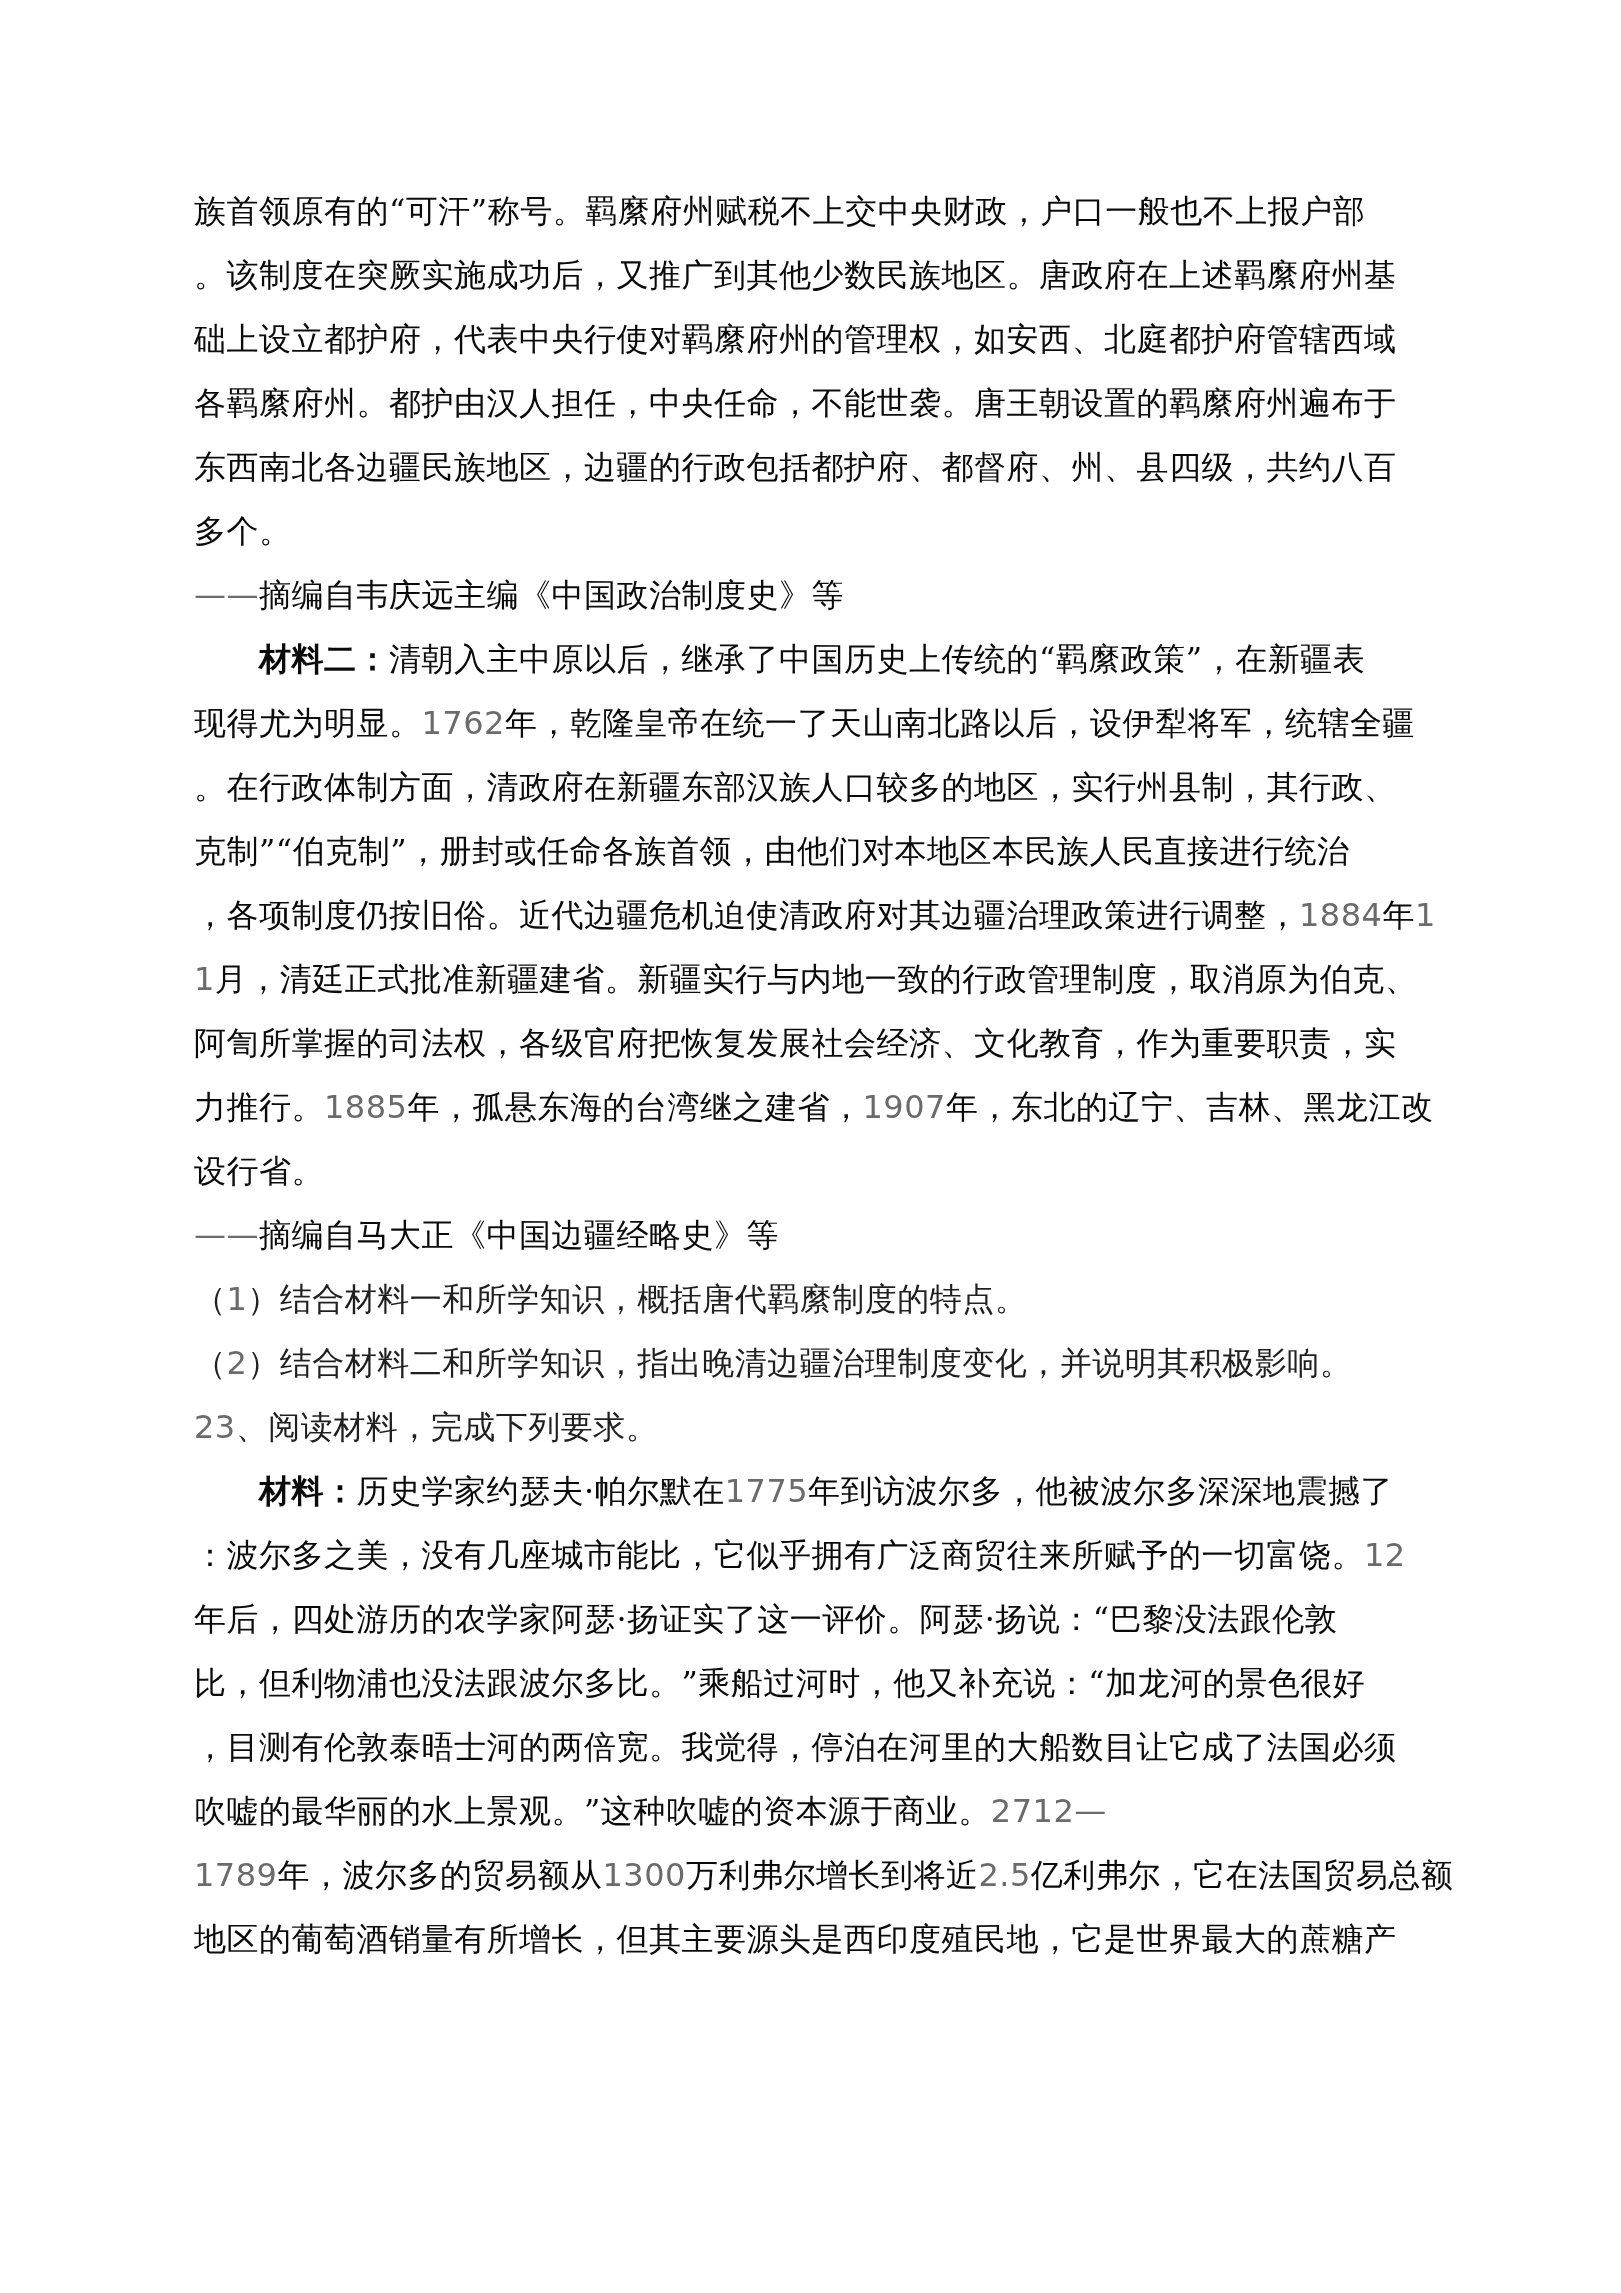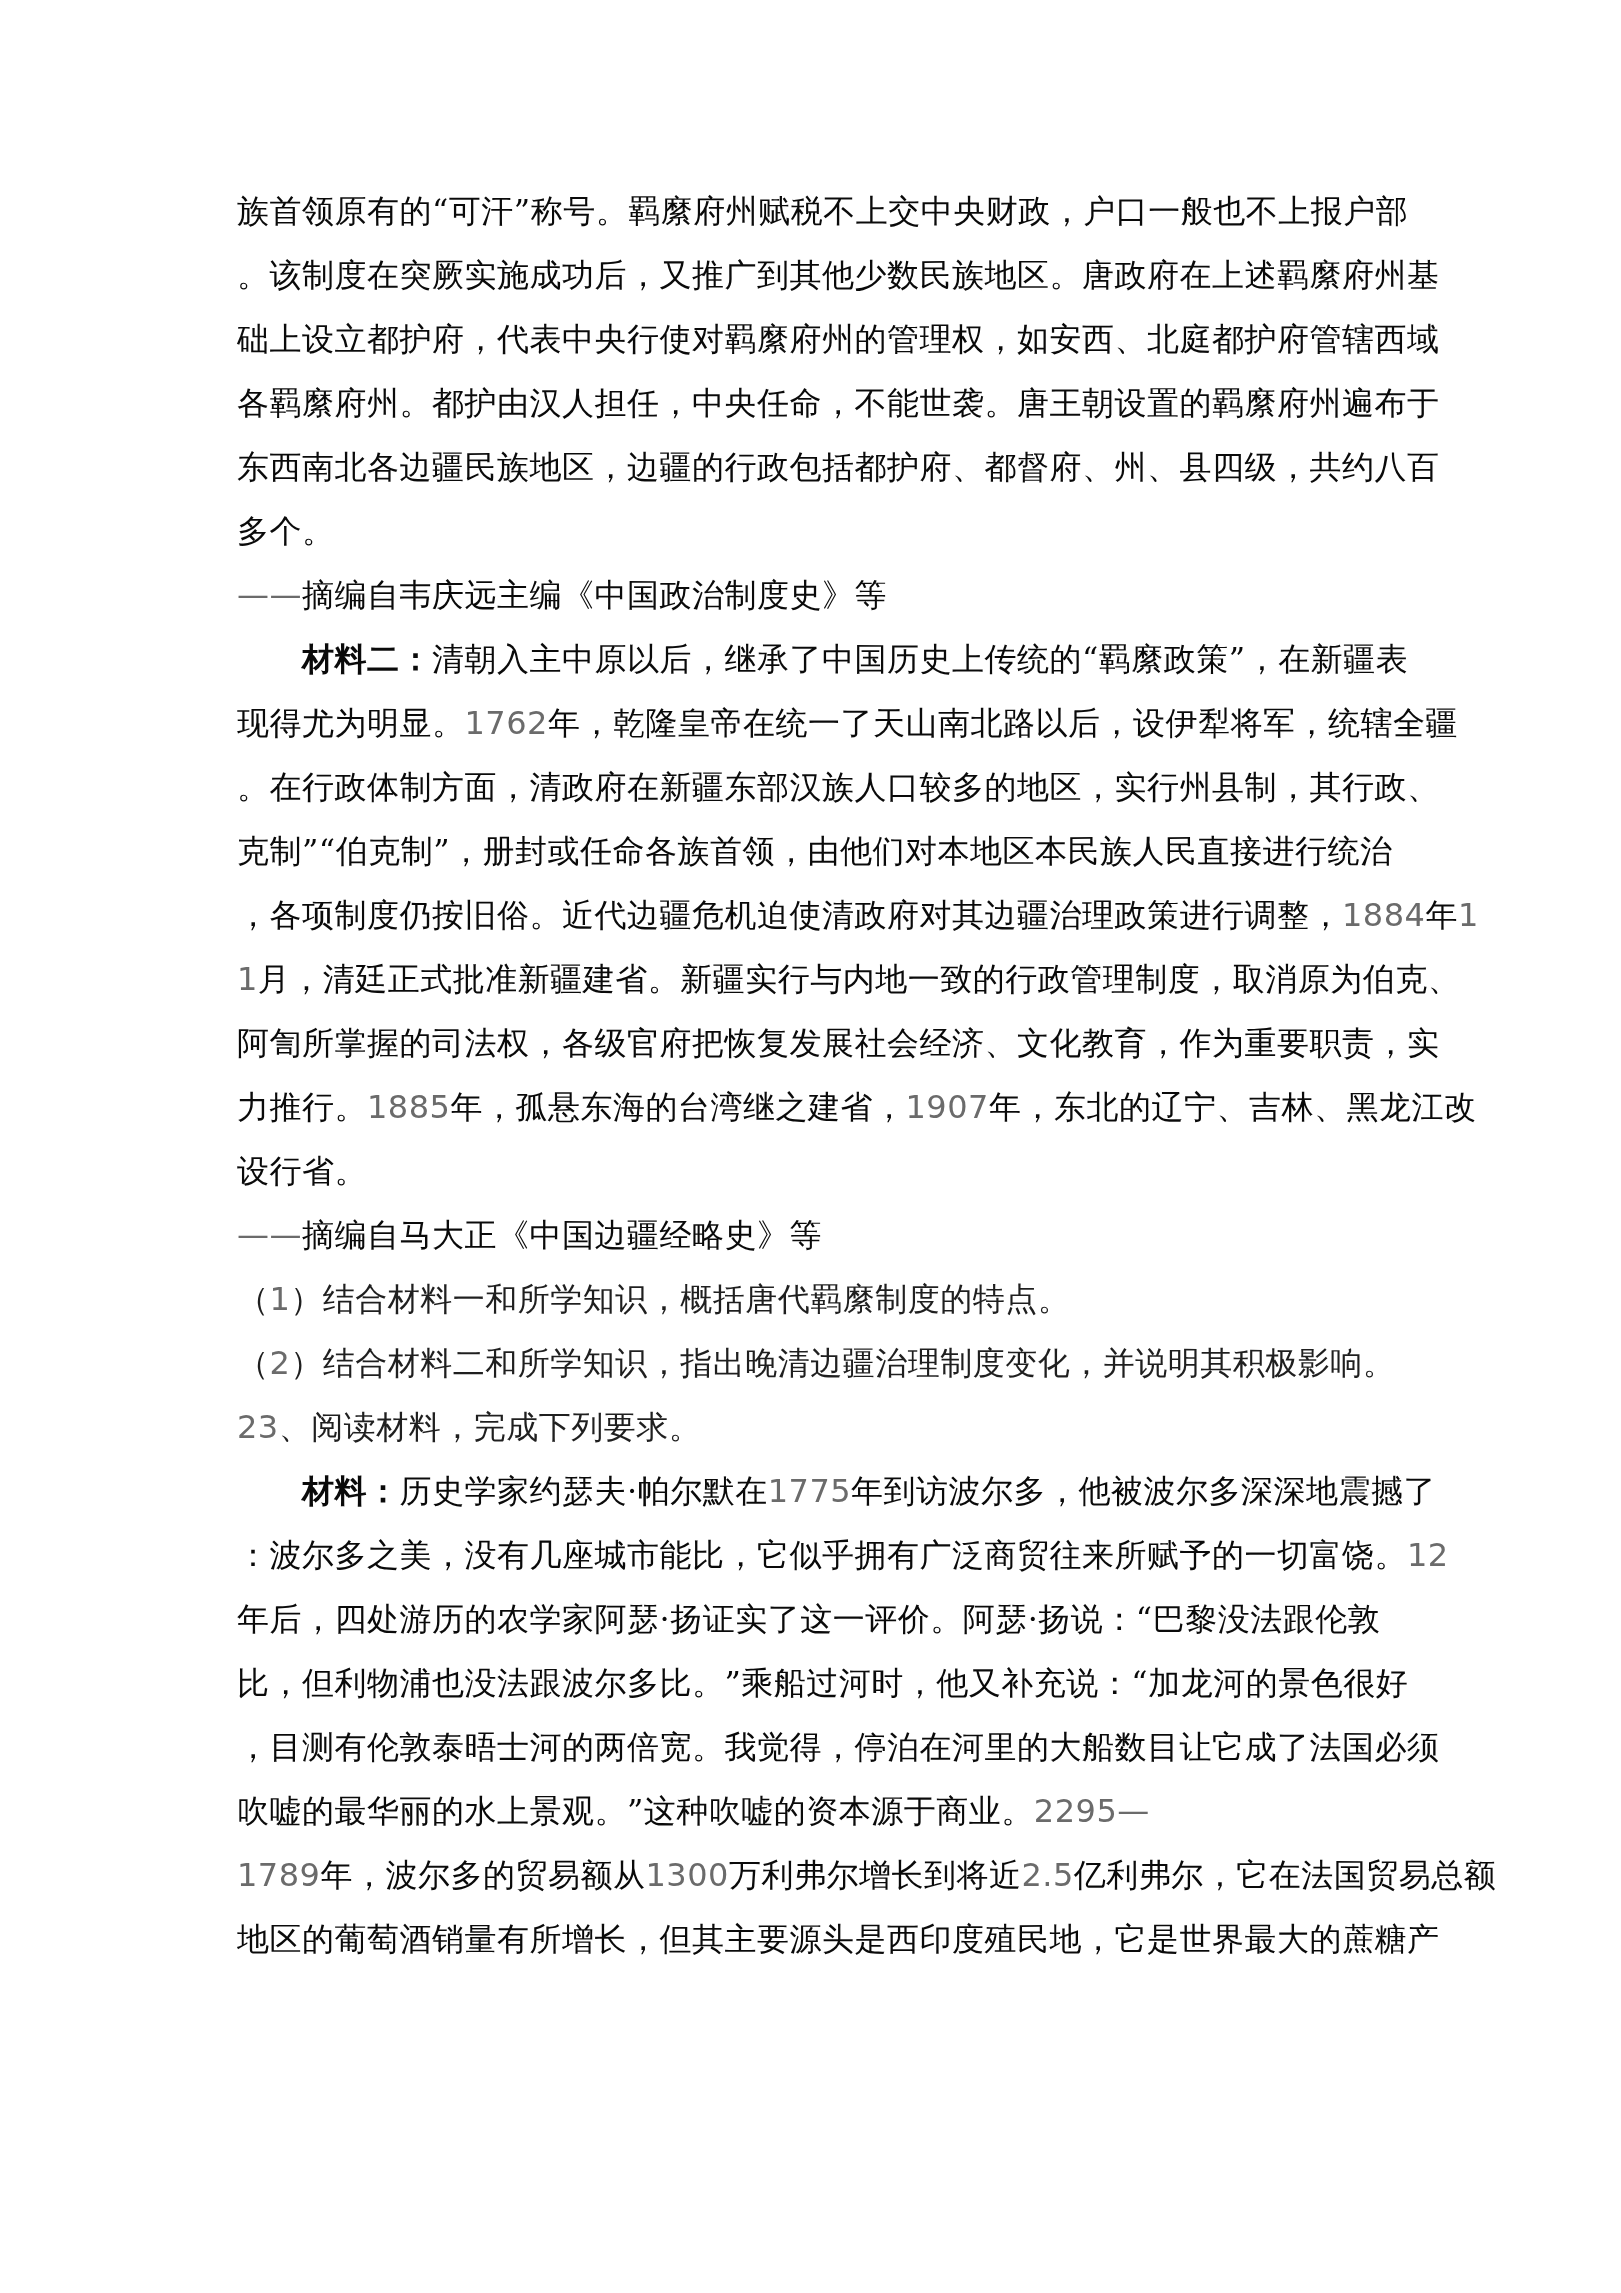--- a/index.html
+++ b/index.html
@@ -10,21 +10,20 @@
     background:#ffffff;
     font-family:"DejaVu Serif", serif;
     color:#000000;
     overflow:hidden;
   }
   .text-block{
     position:absolute;
     left:194px;
     top:179px;
     width:1239px;
-    margin-left:43px;
   }
   .line{
     height:64px;
     line-height:64px;
     font-size:32px;
     letter-spacing:0.5px;
     white-space:nowrap;
     color:#0a0a0a;
   }
   .attribution{
@@ -68,18 +67,18 @@
       <div class="line body">设行省。</div>
       <div class="line attribution"><span class="num">——</span>摘编自马大正《中国边疆经略史》等</div>
       <div class="line question">（<span class="num">1</span>）结合材料一和所学知识，概括唐代羁縻制度的特点。</div>
       <div class="line question">（<span class="num">2</span>）结合材料二和所学知识，指出晚清边疆治理制度变化，并说明其积极影响。</div>
       <div class="line question"><span class="num">23</span>、阅读材料，完成下列要求。</div>
       <div class="line body indent"><span class="label">材料：</span>历史学家约瑟夫·帕尔默在<span class="num">1775</span>年到访波尔多，他被波尔多深深地震撼了</div>
       <div class="line body">：波尔多之美，没有几座城市能比，它似乎拥有广泛商贸往来所赋予的一切富饶。<span class="num">12</span></div>
       <div class="line body">年后，四处游历的农学家阿瑟·扬证实了这一评价。阿瑟·扬说：“巴黎没法跟伦敦</div>
       <div class="line body">比，但利物浦也没法跟波尔多比。”乘船过河时，他又补充说：“加龙河的景色很好</div>
       <div class="line body">，目测有伦敦泰晤士河的两倍宽。我觉得，停泊在河里的大船数目让它成了法国必须</div>
-      <div class="line body">吹嘘的最华丽的水上景观。”这种吹嘘的资本源于商业。<span class="num">2295</span><span class="num">—</span></div>
+      <div class="line body">吹嘘的最华丽的水上景观。”这种吹嘘的资本源于商业。<span class="num">2712</span><span class="num">—</span></div>
       <div class="line body"><span class="num">1789</span>年，波尔多的贸易额从<span class="num">1300</span>万利弗尔增长到将近<span class="num">2.5</span>亿利弗尔，它在法国贸易总额</div>
       <div class="line body">地区的葡萄酒销量有所增长，但其主要源头是西印度殖民地，它是世界最大的蔗糖产</div>
     </div>
 </div>
 
 
 </body></html>

